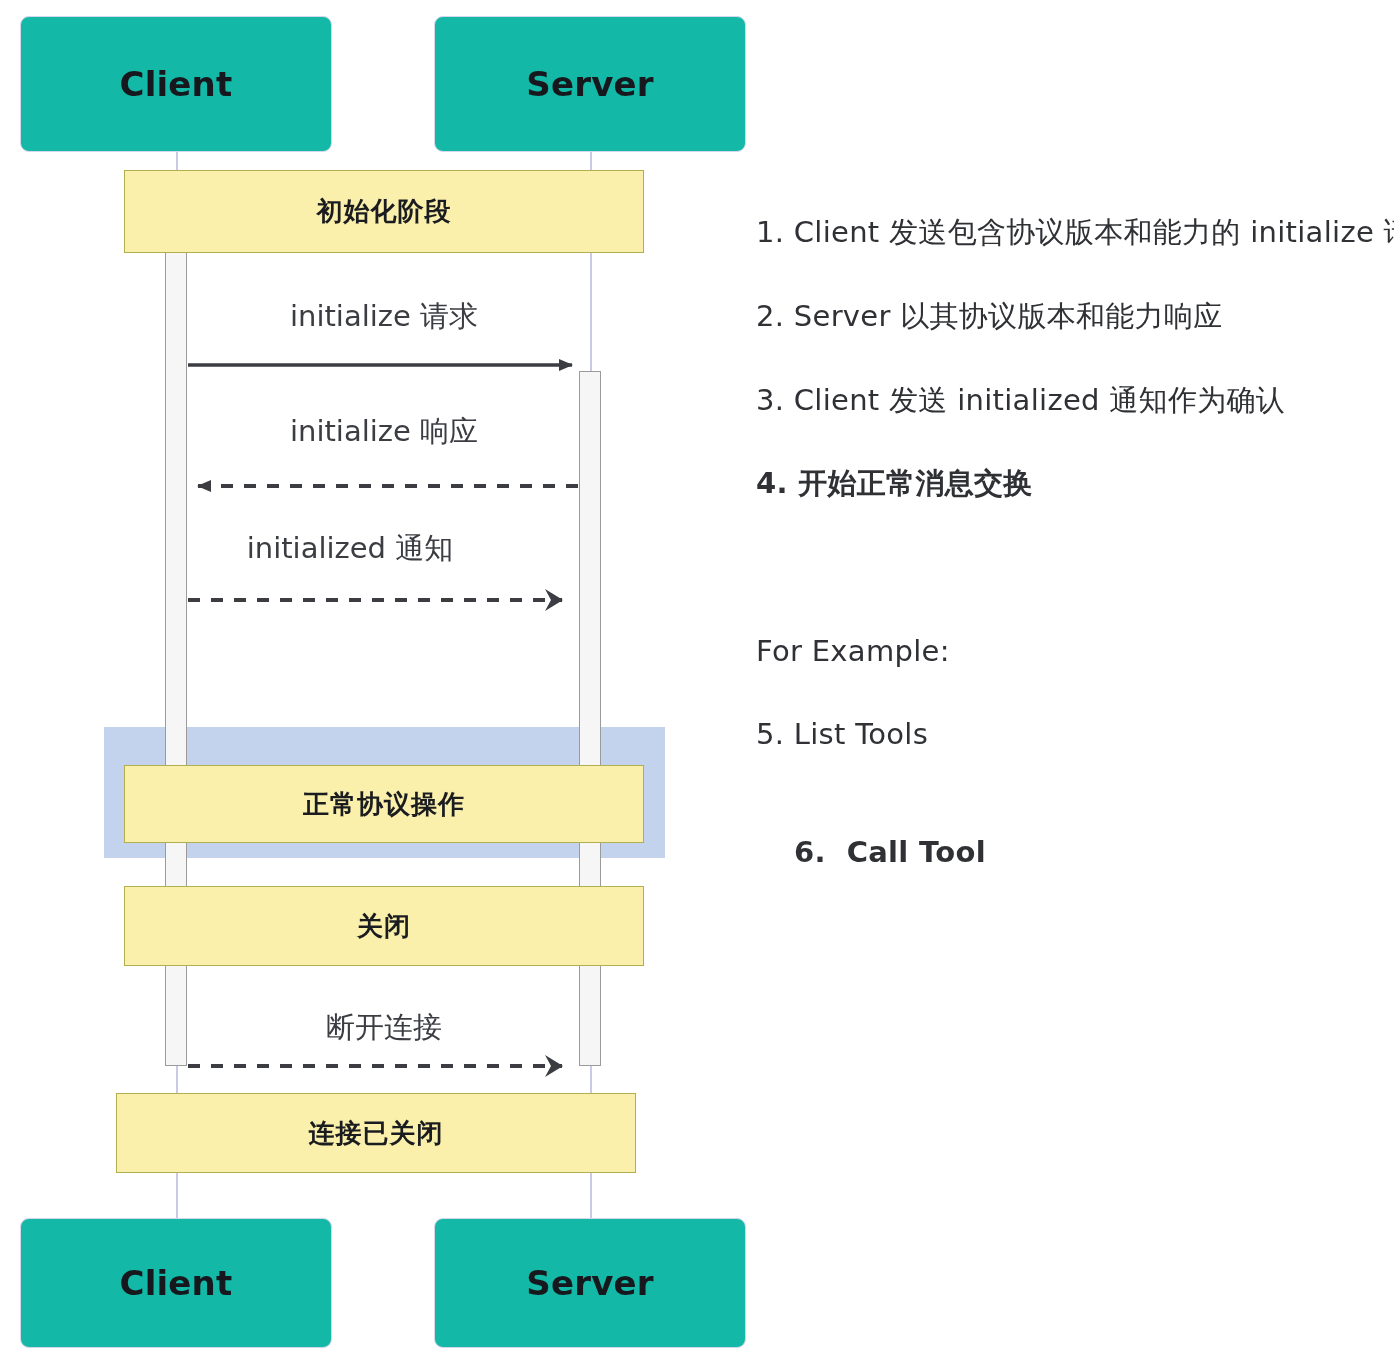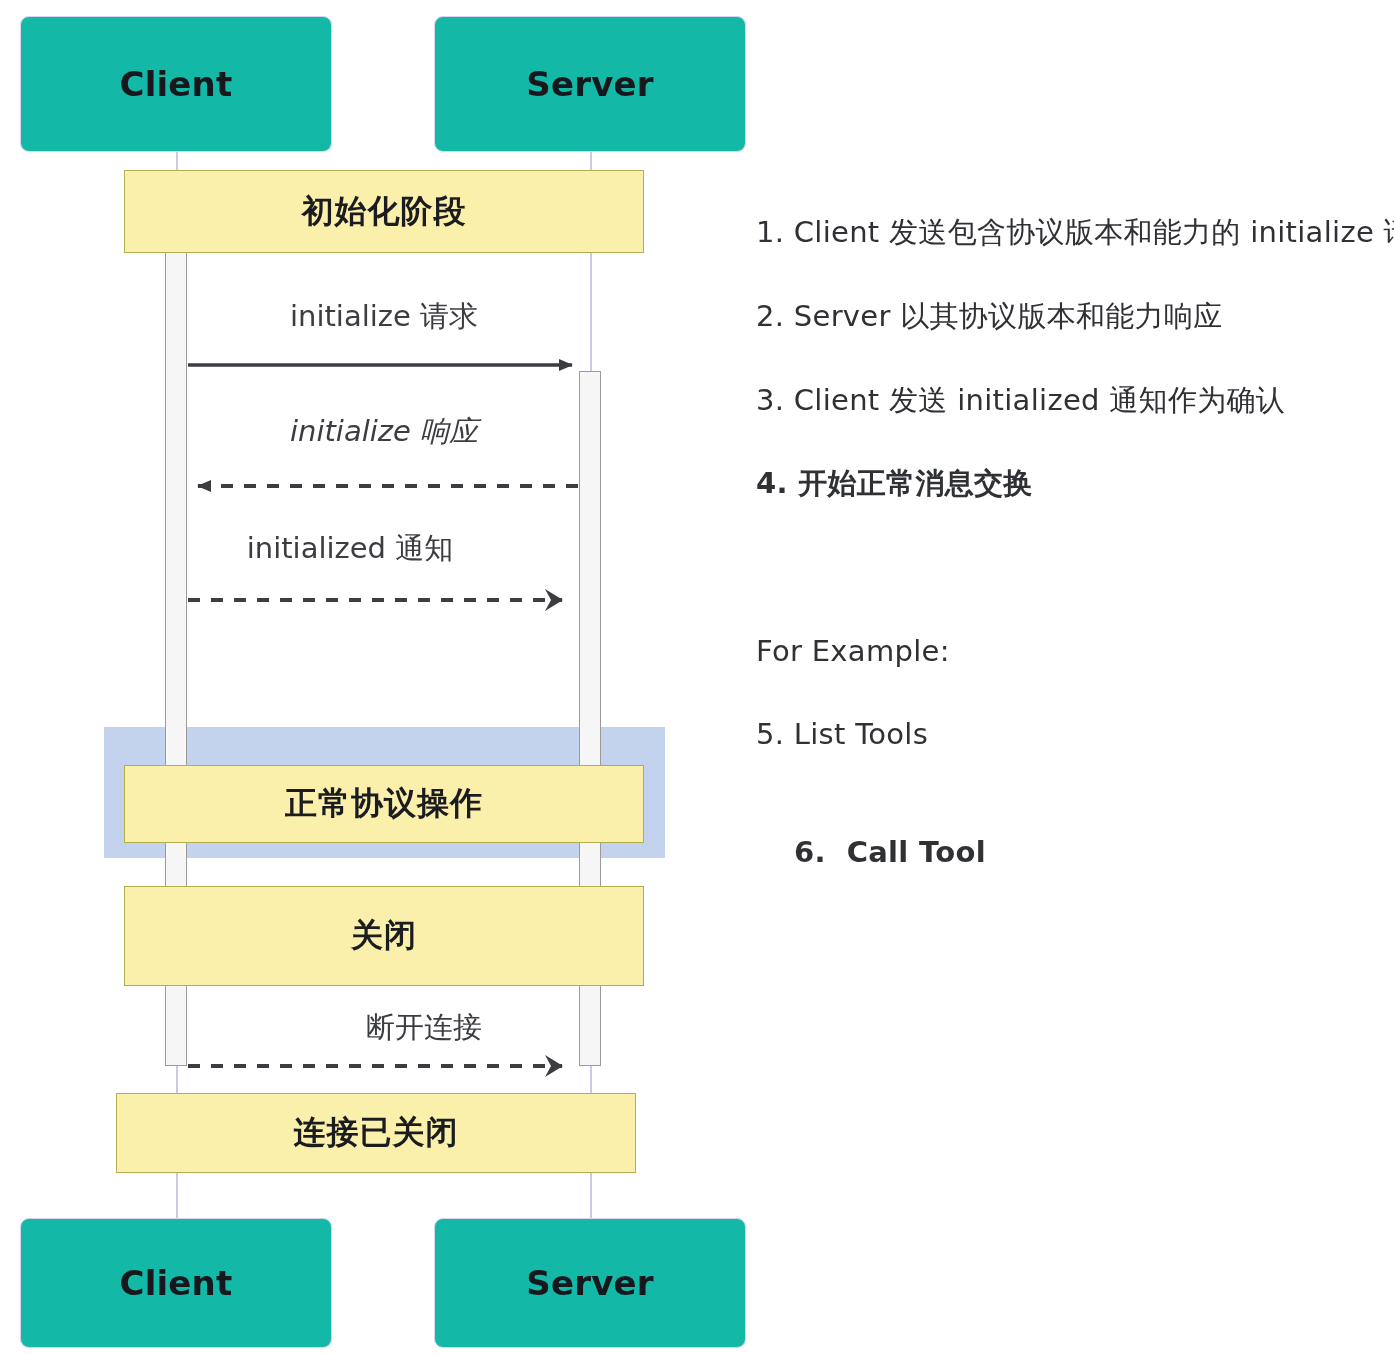--- a/index.html
+++ b/index.html
@@ -72,21 +72,21 @@
     position: absolute;
     background: #faf0ab;
     border: 1.6px solid #b2b04e;
     box-sizing: border-box;
     display: flex;
     align-items: center;
     justify-content: center;
     z-index: 5;
   }
   .phase-bar span {
-    font-size: 32px;
+    font-size: 26px;
     font-weight: 700;
     color: #1a1c20;
     letter-spacing: 1px;
   }
 
   
   .msg-label {
     position: absolute;
     text-align: center;
     font-size: 29px;
@@ -136,41 +136,41 @@
 
   <div class="phase-bar" style="left:124px; top:170px; width:520px; height:83px;">
     <span>初始化阶段</span>
   </div>
 
 
   <div class="phase-bar" style="left:124px; top:765px; width:520px; height:78px;">
     <span>正常协议操作</span>
   </div>
 
-  <div class="phase-bar" style="left:124px; top:886px; width:520px; height:100px;">
+  <div class="phase-bar" style="left:124px; top:886px; width:520px; height:80px;">
     <span>关闭</span>
   </div>
 
   <div class="phase-bar" style="left:116px; top:1093px; width:520px; height:80px;">
     <span>连接已关闭</span>
   </div>
 
   <div class="msg-label" style="left:188px; top:297px; width:392px;">
     <span>initialize 请求</span>
   </div>
 
-  <div class="msg-label" style="left:188px; top:412px; width:392px;font-style:italic;">
+  <div class="msg-label" style="left:188px; top:412px; width:392px;">
     <span>initialize 响应</span>
   </div>
 
   <div class="msg-label" style="left:188px; top:529px; width:324px;">
     <span>initialized 通知</span>
   </div>
 
-  <div class="msg-label" style="left:188px; top:1008px; width:392px;padding-left:40px;">
+  <div class="msg-label" style="left:188px; top:1008px; width:392px;">
     <span>断开连接</span>
   </div>
 
   <svg id="arrow-layer" viewBox="0 0 1394 1354" width="1394" height="1354">
     <defs>
       <marker id="filled-right" markerWidth="14" markerHeight="12" refX="13" refY="6" orient="auto" markerUnits="userSpaceOnUse">
         <path d="M0,0 L14,6 L0,12 Z" fill="#3b3d42"></path>
       </marker>
       <marker id="filled-left" markerWidth="14" markerHeight="12" refX="13" refY="6" orient="auto" markerUnits="userSpaceOnUse">
         <path d="M0,0 L14,6 L0,12 Z" fill="#3b3d42"></path>

